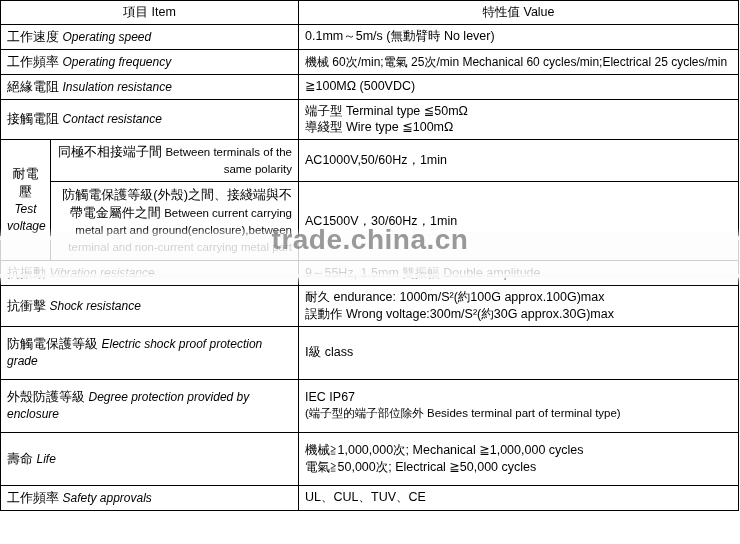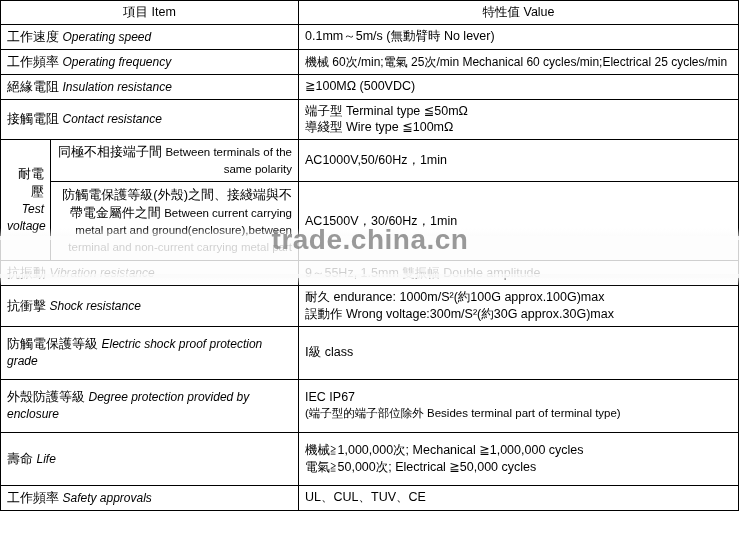--- a/index.html
+++ b/index.html
@@ -37,21 +37,21 @@
     padding: 6px 4px;
   }
   .cell-item {
     padding-left: 14px;
   }
   .cell-item-indent {
     padding-left: 10px;
     text-align: right;
   }
   .vgroup {
-    text-align: right;
+    text-align: center;
     padding: 4px 2px;
     font-size: 12.5px;
     line-height: 1.7;
   }
   .small-sub {
     font-size: 11.5px;
     line-height: 1.3;
   }
   .cn { font-size: 13px; }
   .en { font-size: 12px; font-style: italic; }

